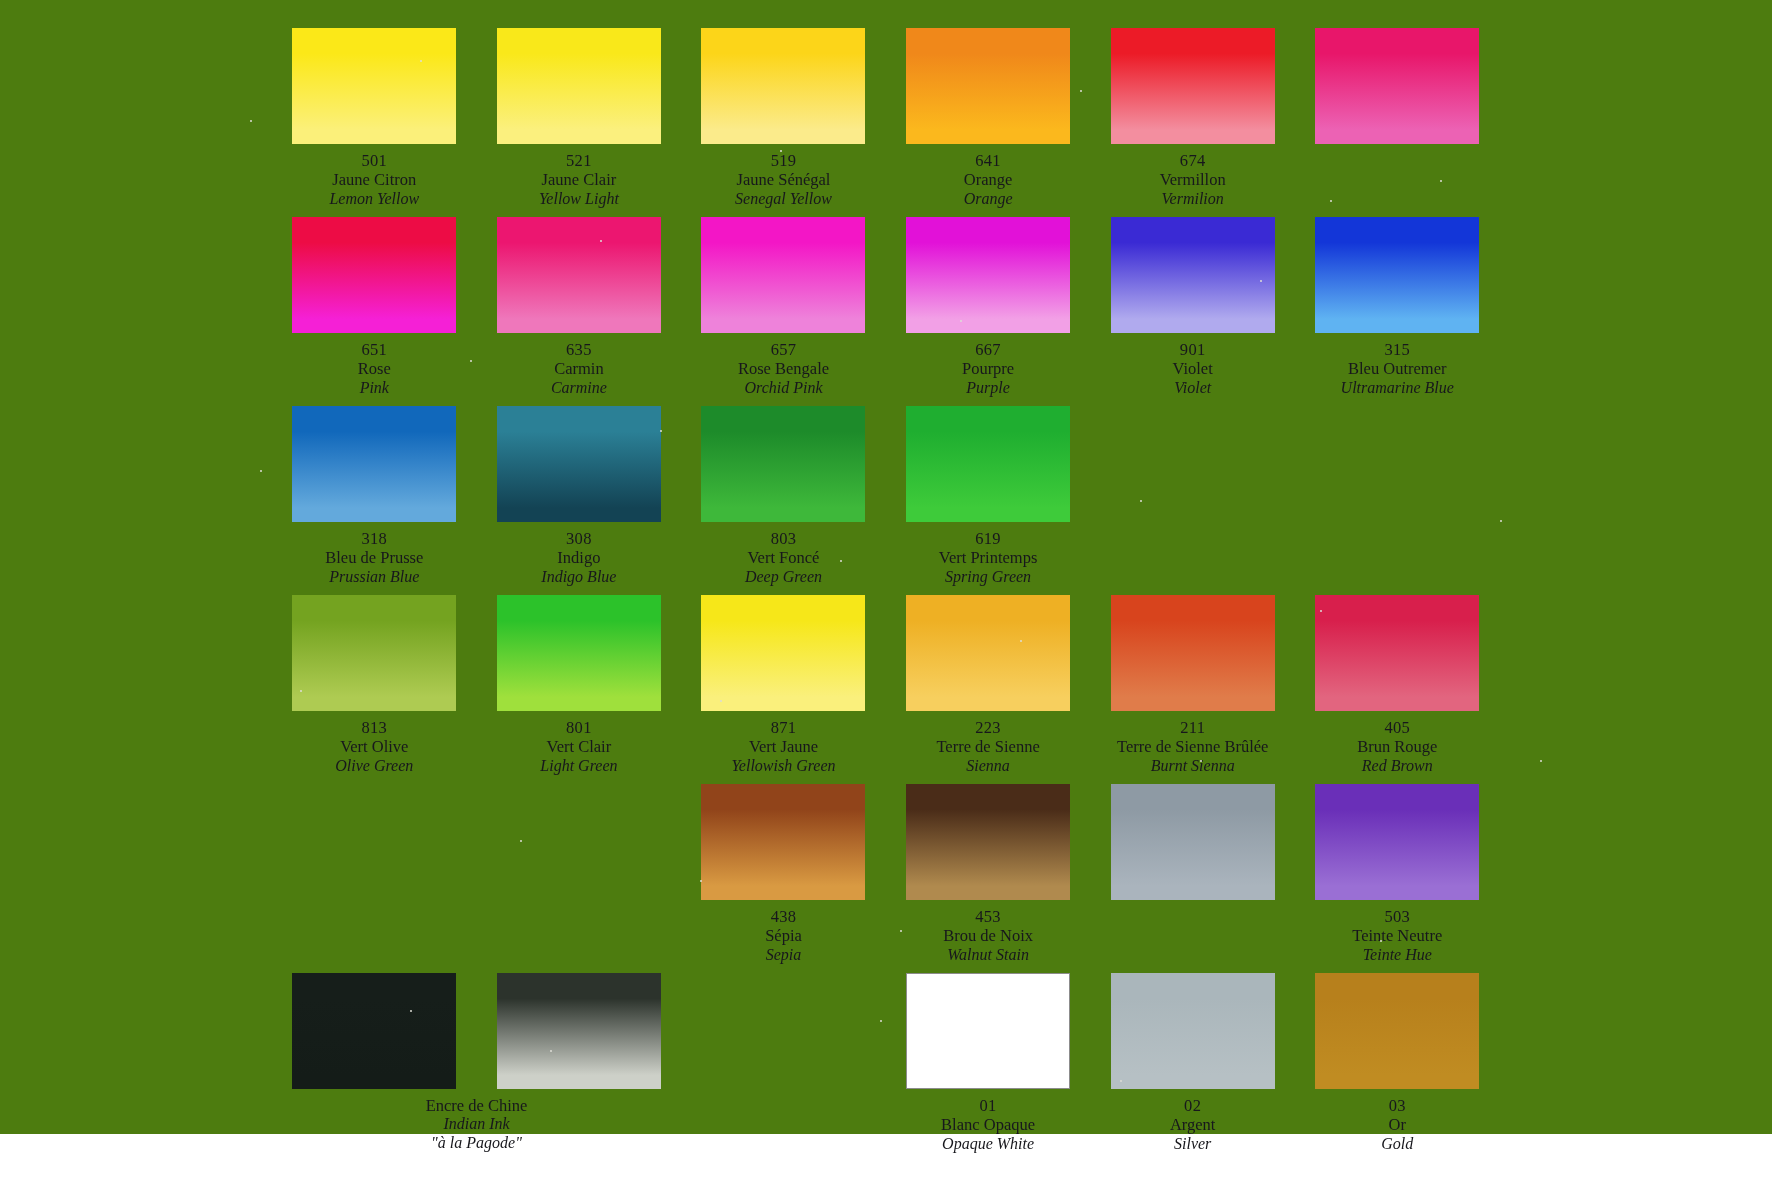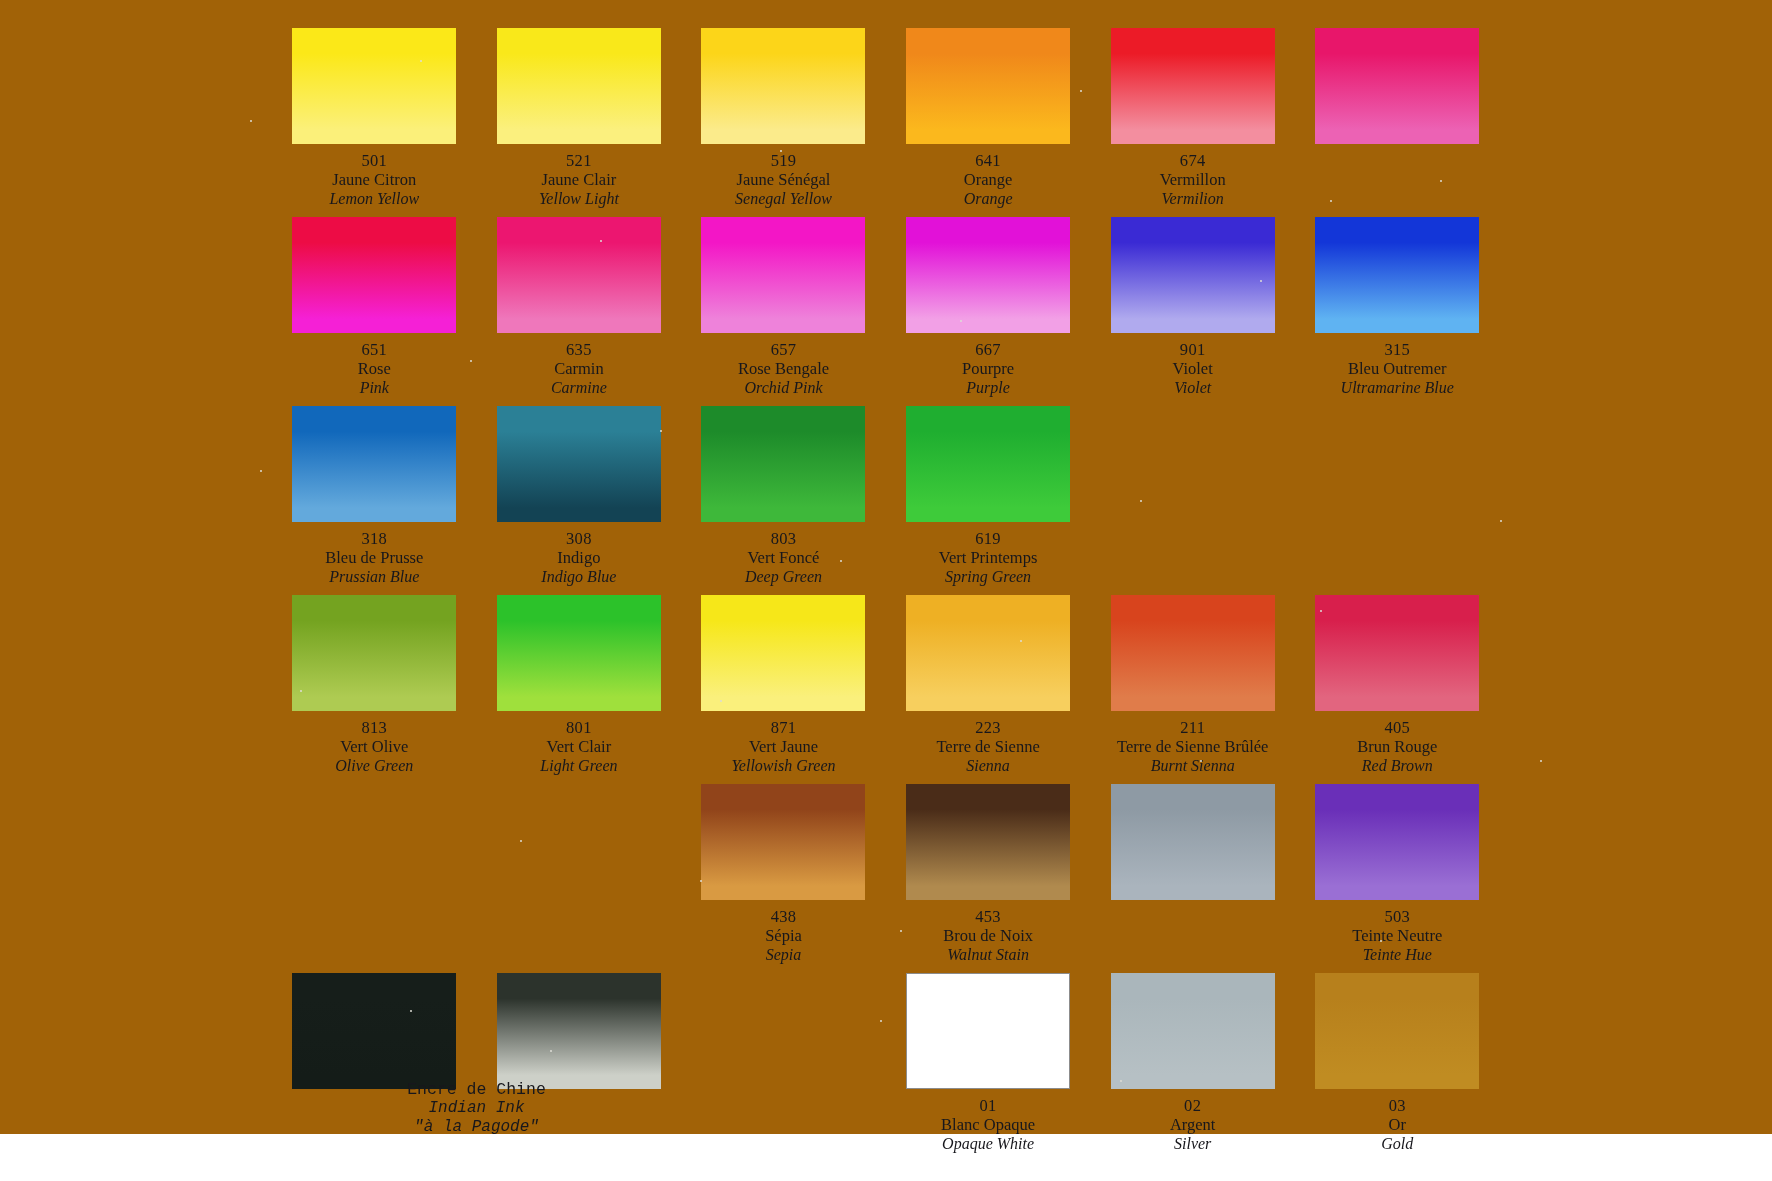--- a/index.html
+++ b/index.html
@@ -14,21 +14,21 @@
     color: #1a1a1a;
     overflow: hidden;
     position: relative;
   }
 
   #chart {
     position: absolute;
     left: 0; top: 0;
     width: 1772px;
     height: 1134px;
-    background: #a16207;
+    background: #4d7c0f;
   }
 
   .grid {
     position: absolute;
     left: 272px;
     top: 28px;
     width: 1228px;
   }
 
   .row {
@@ -369,21 +369,21 @@
         <div class="cell">
           <div class="swatch" style="background: linear-gradient(rgb(183, 128, 28) 0%, rgb(183, 128, 28) 22%, rgb(192, 140, 34) 88%, rgb(192, 140, 34) 100%);"></div>
           <div class="labels">
             <div class="code">03</div>
             <div class="fr">Or</div>
             <div class="en">Gold</div>
           </div>
         </div>
       </div>
     </div>
-<div class="labels" style="position: absolute; left: 272px; top: 1080px; width: 409px; margin-top: 0px; font-family: Liberation Mono, monospace;">
+<div class="labels" style="position: absolute; left: 272px; top: 1080px; width: 409px; margin-top: 16px;">
       <div class="fr">Encre de Chine</div>
       <div class="en">Indian Ink</div>
       <div class="en">"à la Pagode"</div>
     </div>
     <div class="speck" style="left: 250px; top: 120px;"></div>
     <div class="speck" style="left: 260px; top: 470px;"></div>
     <div class="speck" style="left: 300px; top: 690px;"></div>
     <div class="speck" style="left: 420px; top: 60px;"></div>
     <div class="speck" style="left: 470px; top: 360px;"></div>
     <div class="speck" style="left: 520px; top: 840px;"></div>

